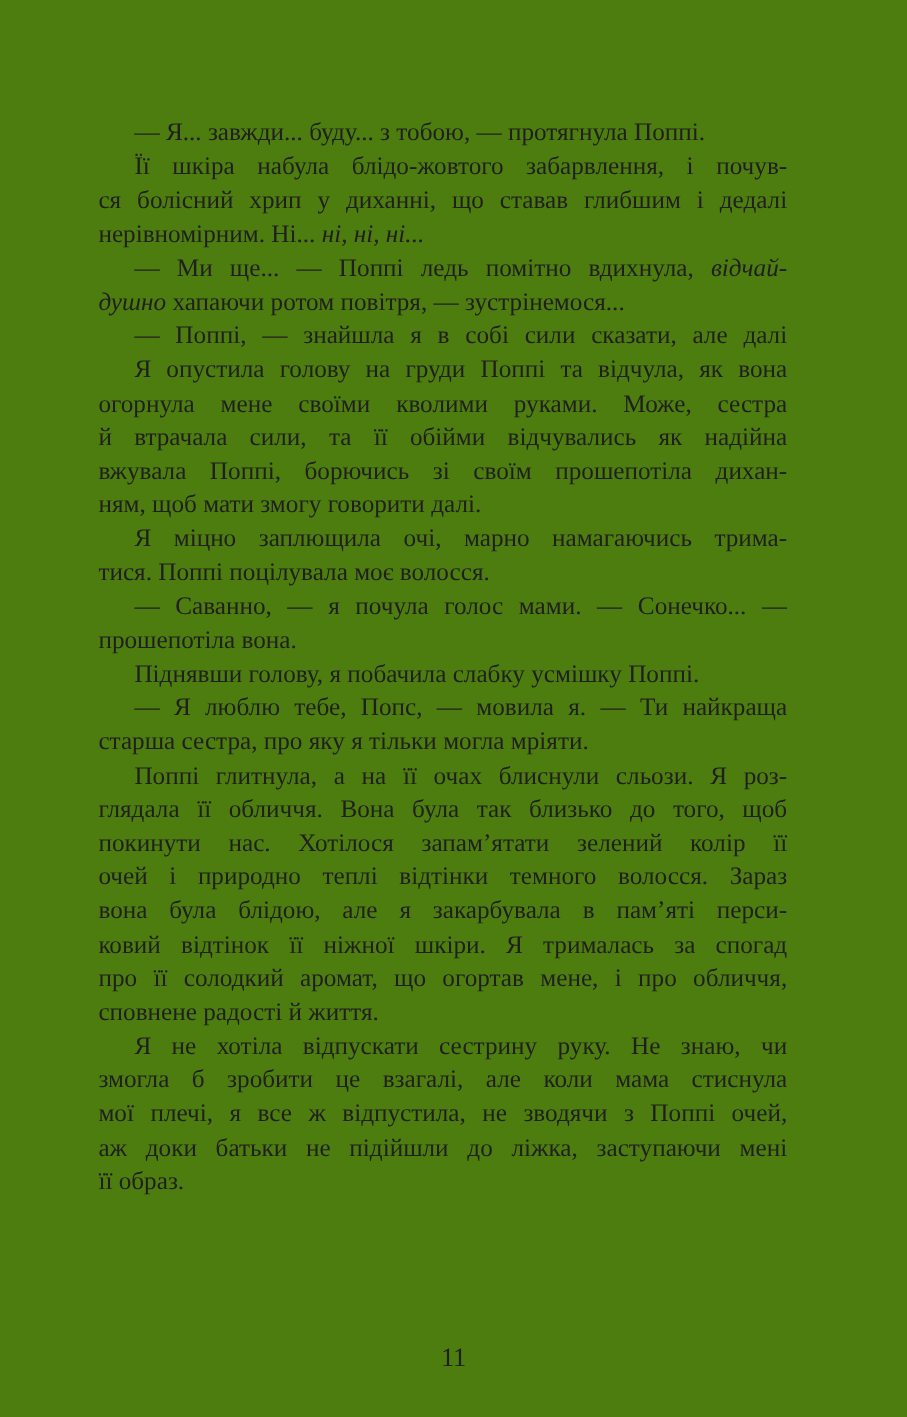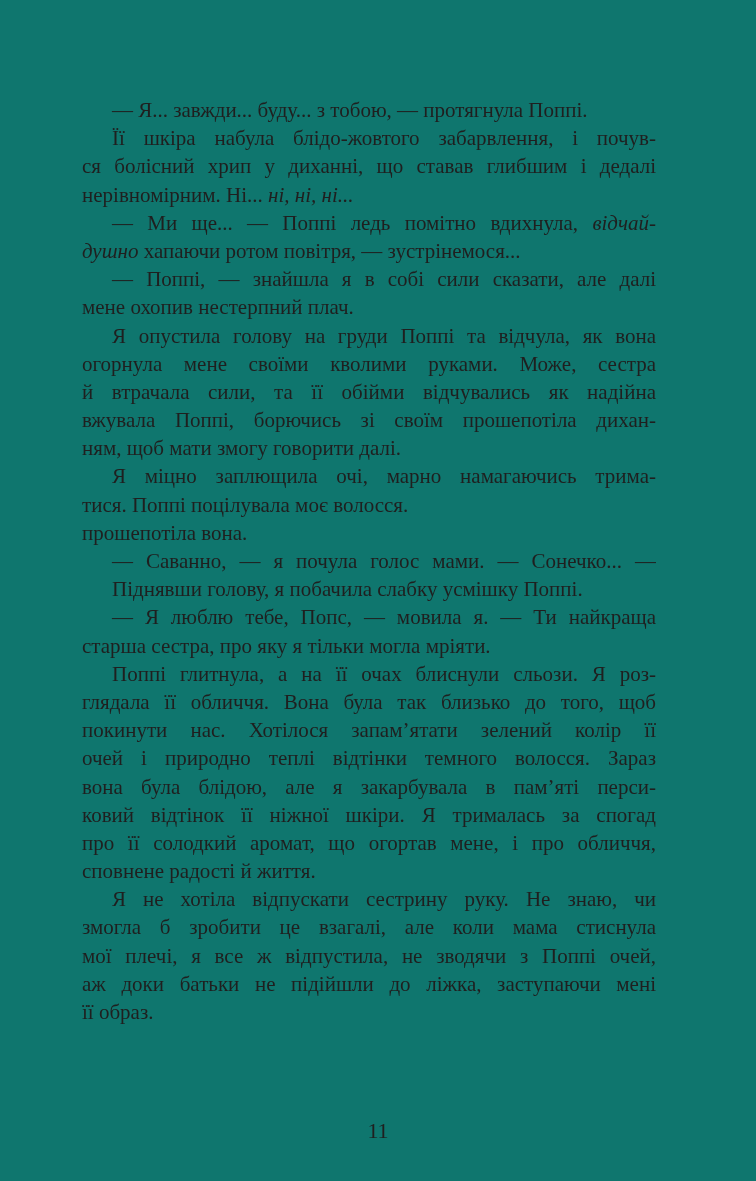--- a/index.html
+++ b/index.html
@@ -4,21 +4,21 @@
 <style>
   html, body {
     margin: 0;
     padding: 0;
     background: #ffffff;
   }
   .page {
     position: relative;
     width: 756px;
     height: 1181px;
-    background: #0f766e;
+    background: #4d7c0f;
     overflow: hidden;
     font-family: "Liberation Serif", "DejaVu Serif", serif;
   }
   .textblock {
     position: absolute;
     left: 82px;
     top: 96px;
     width: 574px;
     font-size: 21px;
     line-height: 28.2px;
@@ -55,30 +55,29 @@
 
 <div class="page">
   <div class="textblock" id="textblock">
       <div class="line first plast"><span>— Я... завжди... буду... з тобою, — протягнула Поппі.</span></div>
       <div class="line first"><span>Її шкіра набула блідо-жовтого забарвлення, і почув-</span></div>
       <div class="line"><span>ся болісний хрип у диханні, що ставав глибшим і дедалі</span></div>
       <div class="line plast"><span>нерівномірним. Ні... </span><span class="it">ні, ні, ні...</span></div>
       <div class="line first"><span>— Ми ще... — Поппі ледь помітно вдихнула, </span><span class="it">відчай-</span></div>
       <div class="line plast"><span class="it">душно</span><span> хапаючи ротом повітря, — зустрінемося...</span></div>
       <div class="line first"><span>— Поппі, — знайшла я в собі сили сказати, але далі</span></div>
-      <div class="line plast"><span>мене охопив нестерпний плач.</span></div>
       <div class="line first"><span>Я опустила голову на груди Поппі та відчула, як вона</span></div>
       <div class="line"><span>огорнула мене своїми кволими руками. Може, сестра</span></div>
       <div class="line"><span>й втрачала сили, та її обійми відчувались як надійна</span></div>
       <div class="line"><span>вжувала Поппі, борючись зі своїм прошепотіла дихан-</span></div>
       <div class="line plast"><span>ням, щоб мати змогу говорити далі.</span></div>
       <div class="line first"><span>Я міцно заплющила очі, марно намагаючись трима-</span></div>
       <div class="line plast"><span>тися. Поппі поцілувала моє волосся.</span></div>
+      <div class="line first"><span>— Саванно, — я почула голос мами. — Сонечко... —</span></div>
       <div class="line plast"><span>прошепотіла вона.</span></div>
-      <div class="line first"><span>— Саванно, — я почула голос мами. — Сонечко... —</span></div>
       <div class="line first plast"><span>Піднявши голову, я побачила слабку усмішку Поппі.</span></div>
       <div class="line first"><span>— Я люблю тебе, Попс, — мовила я. — Ти найкраща</span></div>
       <div class="line plast"><span>старша сестра, про яку я тільки могла мріяти.</span></div>
       <div class="line first"><span>Поппі глитнула, а на її очах блиснули сльози. Я роз-</span></div>
       <div class="line"><span>глядала її обличчя. Вона була так близько до того, щоб</span></div>
       <div class="line"><span>покинути нас. Хотілося запам’ятати зелений колір її</span></div>
       <div class="line"><span>очей і природно теплі відтінки темного волосся. Зараз</span></div>
       <div class="line"><span>вона була блідою, але я закарбувала в пам’яті перси-</span></div>
       <div class="line"><span>ковий відтінок її ніжної шкіри. Я трималась за спогад</span></div>
       <div class="line"><span>про її солодкий аромат, що огортав мене, і про обличчя,</span></div>

